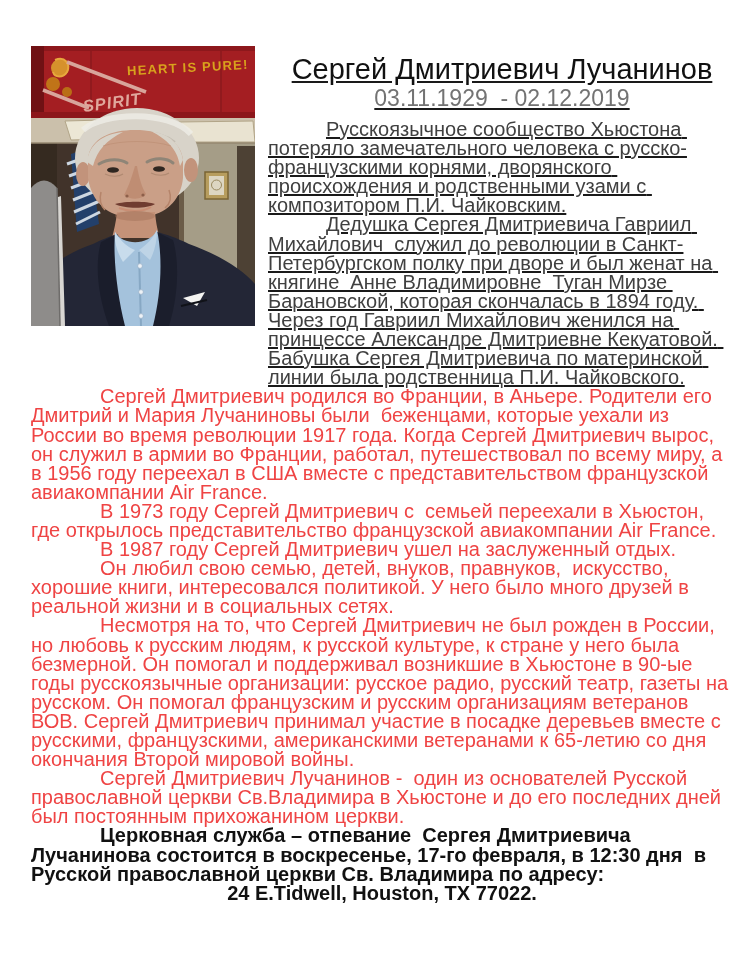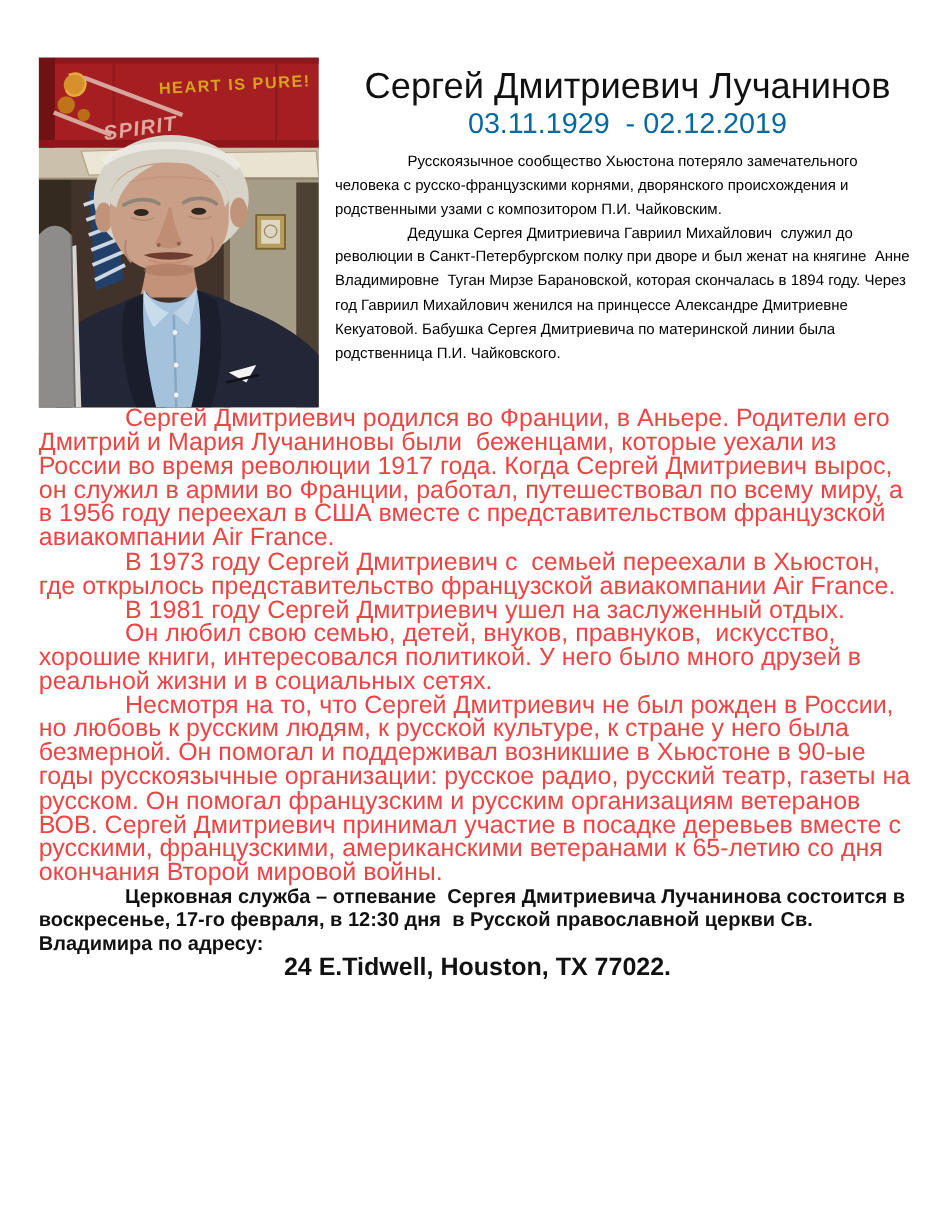--- a/index.html
+++ b/index.html
@@ -1,27 +1,27 @@
 <!DOCTYPE html>
 <html><head>
 <meta charset="utf-8">
 <style>
   html,body{margin:0;padding:0;background:#fff;}
   .page{position:relative;width:750px;height:964px;background:#ffffff;overflow:hidden;
         font-family:"Liberation Sans","DejaVu Sans",sans-serif;color:#1a1a1a;}
   .top-section{display:flex;align-items:flex-start;padding:46px 14px 0 31px;}
   .photo-wrap{flex:none;width:224px;height:280px;}
-  .right-col{margin-left:13px;width:476px;}
+  .right-col{margin-left:13px;width:476px;text-decoration:underline;}
   .doc-title{margin:7px 0 0 0;font-size:29px;line-height:32px;font-weight:normal;text-align:center;white-space:pre;color:#111;}
-  .doc-dates{margin:0;font-size:23px;line-height:26px;text-align:center;white-space:pre;color:#0369a1;}
-  .intro-par{margin:0;font-size:12px;line-height:19.1px;text-indent:58px;white-space:pre-wrap;color:#000000;}
+  .doc-dates{margin:0;font-size:23px;line-height:26px;text-align:center;white-space:pre;color:#737373;}
+  .intro-par{margin:0;font-size:20px;line-height:19.1px;text-indent:58px;white-space:pre-wrap;color:#404040;}
   .intro-par.first{margin-top:9px;}
   .main-text{margin:0 14px 0 31px;width:702px;}
   .body-par{margin:0;font-size:20px;line-height:19.1px;text-indent:69px;white-space:pre-wrap;color:#ef4444;}
-  .announce-par{margin:0;font-size:16px;line-height:19.1px;text-indent:69px;white-space:pre-wrap;font-weight:bold;color:#111;}
+  .announce-par{margin:0;font-size:20px;line-height:19.1px;text-indent:69px;white-space:pre-wrap;font-weight:bold;color:#111;}
   .announce-address{margin:0;font-size:20px;line-height:19.1px;text-indent:0;text-align:center;font-weight:bold;white-space:pre;color:#111;}
 </style>
 </head>
 <body>
 
 <div class="page">
 
   <div class="top-section">
 
     <div class="photo-wrap">
@@ -147,20 +147,21 @@
       <h1 class="doc-title">Сергей Дмитриевич Лучанинов</h1>
       <div class="doc-dates">03.11.1929  - 02.12.2019</div>
       <p class="intro-par first">Русскоязычное сообщество Хьюстона потеряло замечательного человека с русско-французскими корнями, дворянского происхождения и родственными узами с композитором П.И. Чайковским.</p>
       <p class="intro-par">Дедушка Сергея Дмитриевича Гавриил Михайлович  служил до революции в Санкт-Петербургском полку при дворе и был женат на княгине  Анне Владимировне  Туган Мирзе Барановской, которая скончалась в 1894 году. Через год Гавриил Михайлович женился на принцессе Александре Дмитриевне Кекуатовой. Бабушка Сергея Дмитриевича по материнской линии была родственница П.И. Чайковского.</p>
     </div>
   </div>
 
   <div class="main-text">
     <p class="body-par">Сергей Дмитриевич родился во Франции, в Аньере. Родители его Дмитрий и Мария Лучаниновы были  беженцами, которые уехали из России во время революции 1917 года. Когда Сергей Дмитриевич вырос, он служил в армии во Франции, работал, путешествовал по всему миру, а в 1956 году переехал в США вместе с представительством французской авиакомпании Air France.</p>
     <p class="body-par">В 1973 году Сергей Дмитриевич с  семьей переехали в Хьюстон, где открылось представительство французской авиакомпании Air France.</p>
-    <p class="body-par">В 1981 году Сергей Дмитриевич ушел на заслуженный отдых.</p>
+    <p class="body-par">В 1987 году Сергей Дмитриевич ушел на заслуженный отдых.</p>
     <p class="body-par">Он любил свою семью, детей, внуков, правнуков,  искусство, хорошие книги, интересовался политикой. У него было много друзей в реальной жизни и в социальных сетях.</p>
     <p class="body-par">Несмотря на то, что Сергей Дмитриевич не был рожден в России, но любовь к русским людям, к русской культуре, к стране у него была безмерной. Он помогал и поддерживал возникшие в Хьюстоне в 90-ые годы русскоязычные организации: русское радио, русский театр, газеты на русском. Он помогал французским и русским организациям ветеранов ВОВ. Сергей Дмитриевич принимал участие в посадке деревьев вместе с русскими, французскими, американскими ветеранами к 65-летию со дня окончания Второй мировой войны.</p>
+    <p class="body-par">Сергей Дмитриевич Лучанинов -  один из основателей Русской православной церкви Св.Владимира в Хьюстоне и до его последних дней был постоянным прихожанином церкви.</p>
     <p class="announce-par">Церковная служба – отпевание  Сергея Дмитриевича Лучанинова состоится в воскресенье, 17-го февраля, в 12:30 дня  в Русской православной церкви Св. Владимира по адресу:</p>
     <p class="announce-address">24 E.Tidwell, Houston, TX 77022.</p>
   </div>
 
 </div>
 
 </body></html>

